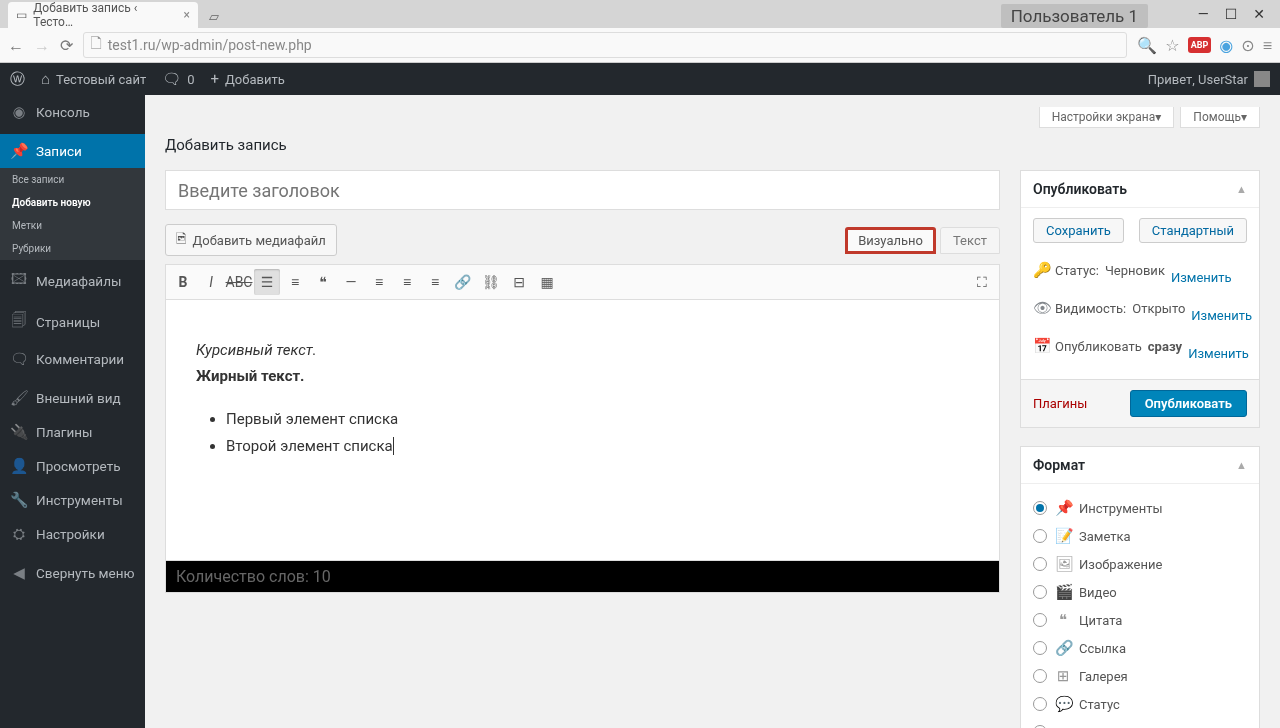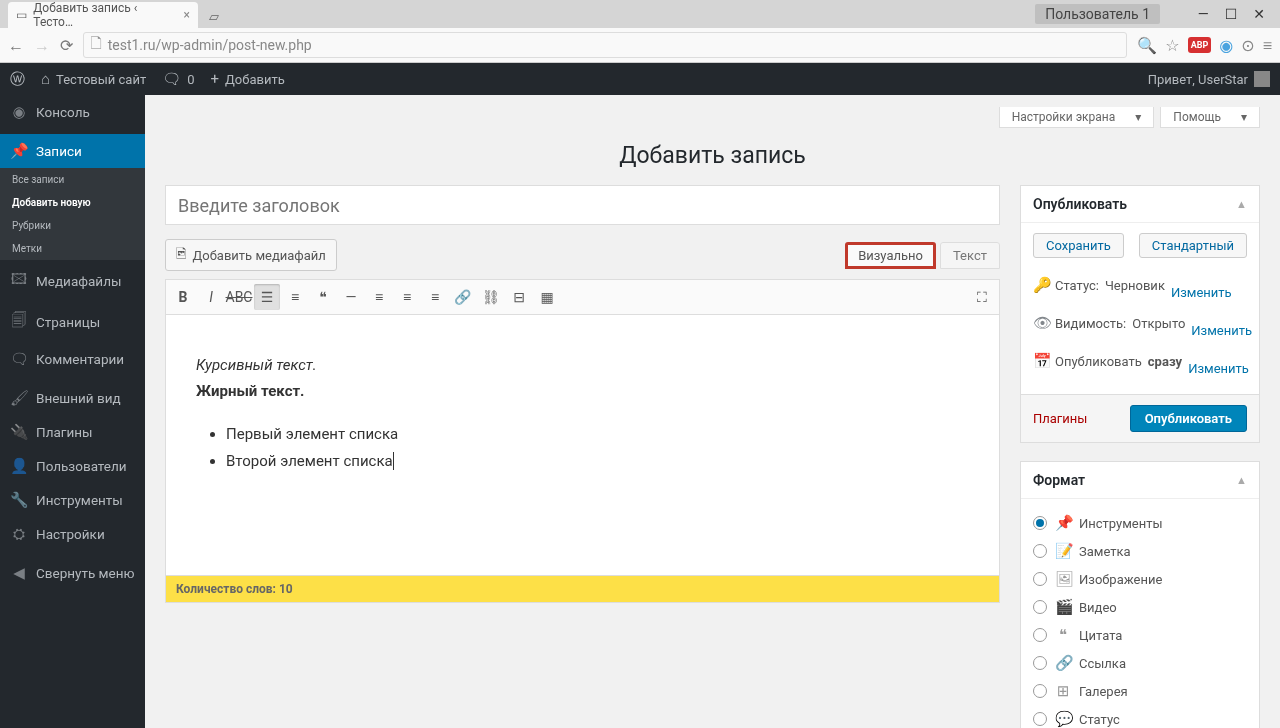--- a/index.html
+++ b/index.html
@@ -4,21 +4,21 @@
 <style>
 * { margin: 0; padding: 0; box-sizing: border-box; font-family: -apple-system, BlinkMacSystemFont, "Segoe UI", Roboto, sans-serif; }
 body { background: #f1f1f1; font-size: 13px; color: #444; height: 728px; overflow: hidden; }
 
 
 .browser-chrome { background: #fff; border-bottom: 1px solid #ccc; }
 .tab-bar { background: #d5d5d5; height: 28px; display: flex; align-items: flex-end; padding-left: 8px; position: relative; }
 .tab { background: #f9f9f9; height: 26px; display: flex; align-items: center; padding: 0 8px; border-radius: 4px 4px 0 0; gap: 6px; font-size: 12px; color: #555; max-width: 190px; }
 .tab .close-x { margin-left: 4px; color: #888; cursor: pointer; }
 .newtab-btn { width: 20px; height: 16px; display: flex; align-items: center; justify-content: center; margin-left: 6px; color: #666; margin-bottom: 4px; }
-.user-badge { position: absolute; right: 120px; top: 4px; background: #bfbfbf; color: #444; padding: 2px 10px; font-size: 14px; border-radius: 2px; }
+.user-badge { position: absolute; right: 132px; top: 4px; background: #bfbfbf; color: #444; padding: 2px 10px; font-size: 17px; border-radius: 2px; }
 .win-controls { position: absolute; right: 5px; top: 0; display: flex; gap: 16px; padding: 6px 10px; font-size: 14px; color: #333; }
 .nav-bar { height: 34px; display: flex; align-items: center; padding: 0 8px; gap: 10px; background: #f9f9f9; }
 .nav-arrow { color: #7a7a7a; font-size: 16px; }
 .nav-arrow.dis { color: #ccc; }
 .url-bar { flex: 1; height: 26px; border: 1px solid #ddd; border-radius: 3px; display: flex; align-items: center; padding: 0 6px; color: #888; font-size: 14px; }
 .nav-right { display: flex; align-items: center; gap: 8px; color: #888; font-size: 16px; }
 .abp { background: #d63031; color: #fff; font-size: 9px; font-weight: bold; padding: 3px; border-radius: 3px; }
 
 
 .wp-bar { background: #23282d; color: #ccc; height: 32px; display: flex; align-items: center; padding: 0 10px; font-size: 13px; justify-content: space-between; }
@@ -36,22 +36,22 @@
 .menu-item.current .ic { opacity: 1; }
 .menu-item.current::after { content: ""; position: absolute; right: -8px; top: 50%; transform: translateY(-50%); border: 8px solid transparent; border-right-color: #f1f1f1; }
 .submenu { background: #32373c; }
 .submenu-item { padding: 6px 12px; color: #b4b9be; cursor: pointer; font-size: 10px; }
 .submenu-item.current { color: #fff; font-weight: 600; }
 .menu-sep { height: 5px; }
 
 
 .main { flex: 1; padding: 12px 20px 20px; overflow-y: auto; }
 .top-right-tabs { display: flex; justify-content: flex-end; gap: 6px; margin-bottom: -4px; }
-.screen-tab { background: #fff; border: 1px solid #ddd; border-top: none; padding: 3px 12px; font-size: 12px; color: #666; display: flex; align-items: center; gap: 20px; }
-.h1 { font-size: 23px; font-weight: 400; color: #23282d; margin: 18px 0 16px; text-align: center; }
+.screen-tab { background: #fff; border: 1px solid #ddd; border-top: none; padding: 3px 12px; font-size: 12px; color: #666; display: flex; align-items: center; gap: 0; }
+.h1 { font-size: 15px; font-weight: 400; color: #23282d; margin: 12px 0 16px; }
 .content-cols { display: flex; gap: 20px; }
 .col-main { flex: 1; min-width: 0; }
 .col-side { width: 240px; }
 
 .title-input { width: 100%; height: 40px; border: 1px solid #ddd; padding: 0 12px; font-size: 18px; color: #999; background: #fff; }
 .media-btn-row { margin: 14px 0 8px; display: flex; align-items: center; justify-content: space-between; }
 .media-btn { border: 1px solid #ccc; background: #f7f7f7; padding: 4px 10px; font-size: 13px; border-radius: 3px; display: inline-flex; align-items: center; gap: 6px; cursor: pointer; color: #555; }
 .editor-tabs { display: flex; gap: 4px; text-align: center; }
 .etab { border: 1px solid #ddd; background: #f5f5f5; padding: 5px 12px; font-size: 13px; color: #777; cursor: pointer; border-radius: 3px 3px 0 0; }
 .etab.active { background: #fafafa; border-bottom-color: #fafafa; color: #555; }
@@ -59,21 +59,21 @@
 
 .editor-box { border: 1px solid #ddd; background: #fff; }
 .toolbar { background: #fafafa; border-bottom: 1px solid #ddd; padding: 4px; display: flex; align-items: center; gap: 2px; }
 .tbtn { width: 26px; height: 26px; display: flex; align-items: center; justify-content: center; color: #555; cursor: pointer; border-radius: 2px; font-size: 14px; }
 .tbtn.active { background: #e0e0e0; box-shadow: inset 0 1px 2px rgba(0,0,0,0.2); }
 .tbtn.right { margin-left: auto; }
 .editor-content { padding: 20px 30px; min-height: 260px; font-family: Georgia, serif; font-size: 15px; color: #333; line-height: 1.7; }
 .editor-content ul { padding-left: 18px; margin-top: 8px; }
 .editor-content li { margin: 1px 12px; }
 .cursor-mark { border-right: 1px solid #333; }
-.status-bar { border-top: 1px solid #ddd; padding: 6px 10px; font-size: 12px; color: #666; background: #fde047; font-weight: bold; }
+.status-bar { border-top: 1px solid #ddd; padding: 6px 10px; font-size: 16px; color: #666; background: #000000; }
 
 
 .postbox { background: #fff; border: 1px solid #ddd; margin-bottom: 18px; }
 .postbox-h { padding: 10px 12px; font-weight: 600; font-size: 14px; color: #23282d; border-bottom: 1px solid #eee; display: flex; justify-content: space-between; align-items: center; cursor: pointer; }
 .toggle-arrow { color: #aaa; font-size: 11px; }
 .postbox-body { padding: 10px 12px; }
 .pub-actions-top { display: flex; justify-content: space-between; margin-bottom: 12px; }
 .btn-sec { border: 1px solid #ccc; background: #f7f7f7; padding: 4px 12px; font-size: 13px; border-radius: 3px; cursor: pointer; color: #0369a1; }
 .btn-primary { background: #0085ba; border: 1px solid #006799; color: #fff; padding: 5px 14px; font-size: 13px; border-radius: 3px; cursor: pointer; font-weight: 600; }
 .pub-row { display: flex; align-items: center; gap: 6px; margin: 8px 0; font-size: 13px; color: #555; }
@@ -158,22 +158,22 @@
         <span>Консоль</span>
       </div>
     <div class="menu-sep"></div>
     <div class="menu-item current">
         <span class="ic">📌</span>
         <span>Записи</span>
       </div>
     <div class="submenu">
       <div class="submenu-item">Все записи</div>
       <div class="submenu-item current">Добавить новую</div>
+      <div class="submenu-item">Метки</div>
       <div class="submenu-item">Рубрики</div>
-      <div class="submenu-item">Метки</div>
     </div>
     <div class="menu-item">
         <span class="ic">🖾</span>
         <span>Медиафайлы</span>
       </div>
     <div class="menu-item">
         <span class="ic">🗐</span>
         <span>Страницы</span>
       </div>
     <div class="menu-item">
@@ -184,21 +184,21 @@
     <div class="menu-item">
         <span class="ic">🖌</span>
         <span>Внешний вид</span>
       </div>
     <div class="menu-item">
         <span class="ic">🔌</span>
         <span>Плагины</span>
       </div>
     <div class="menu-item">
         <span class="ic">👤</span>
-        <span>Пользователи</span>
+        <span>Просмотреть</span>
       </div>
     <div class="menu-item">
         <span class="ic">🔧</span>
         <span>Инструменты</span>
       </div>
     <div class="menu-item">
         <span class="ic">⛭</span>
         <span>Настройки</span>
       </div>
     <div class="menu-sep"></div>

